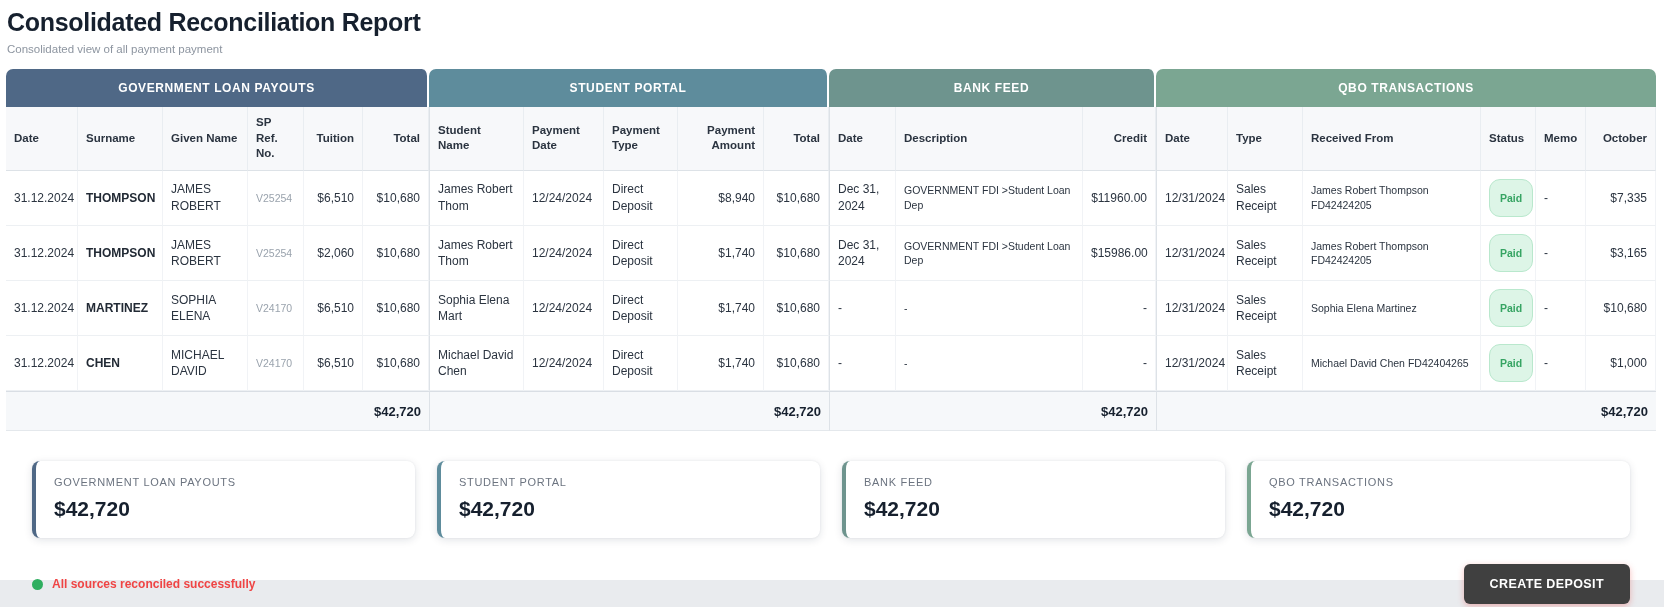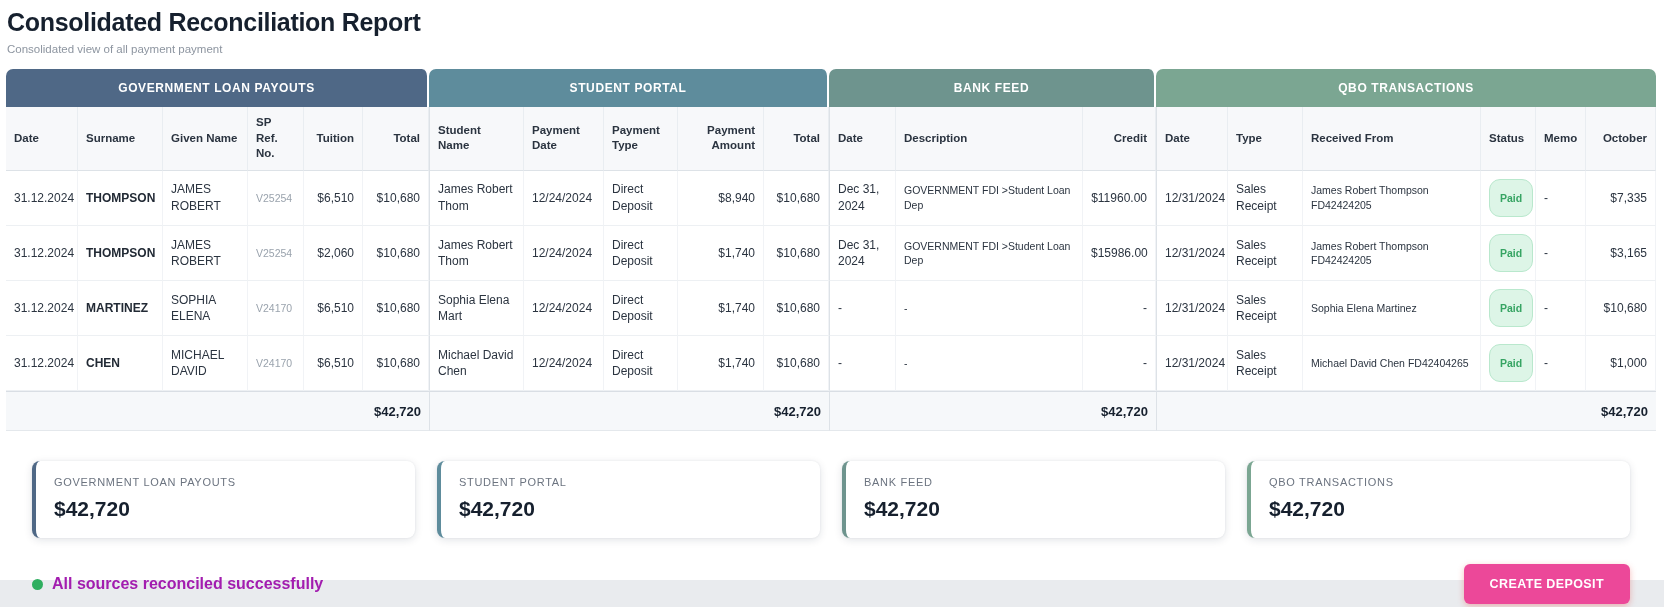--- a/index.html
+++ b/index.html
@@ -45,21 +45,21 @@
   .card { flex:1; background:#ffffff; border-radius:8px; padding:15px 18px 17px 18px;
           box-shadow:0 2px 8px rgba(20,35,60,0.12), 0 0 2px rgba(20,35,60,0.08);
           border-left:4px solid #888; }
   .card .c-label { font-size:11px; color:#6c7480; letter-spacing:0.7px; }
   .card .c-value { font-size:21px; font-weight:700; color:#16202e; margin-top:9px; }
 
   
   .footer { display:flex; justify-content:space-between; align-items:center; margin:26px 34px 0 32px; }
   .status-line { display:flex; align-items:center; gap:9px; }
   .dot { width:11px; height:11px; border-radius:50%; background:#2eae5f; }
-  .status-text { font-size:16px; font-weight:700; color:#a21caf; }
+  .status-text { font-size:12px; font-weight:700; color:#ef4444; }
   .btn-create { background:#e8433e; color:#ffffff; border:none; border-radius:6px;
                 padding:13px 26px; font-size:12.5px; font-weight:700; letter-spacing:0.4px;
                 font-family:"Liberation Sans", sans-serif; cursor:pointer;
                 box-shadow:0 2px 6px rgba(232,67,62,0.35); }
 </style>
 </head>
 <body>
 
 <div class="page">
 
@@ -257,16 +257,16 @@
         <div class="c-label">QBO TRANSACTIONS</div>
         <div class="c-value">$42,720</div>
       </div>
     </div>
 
   <div class="footer">
     <div class="status-line">
       <span class="dot" style="background: rgb(46, 174, 95);"></span>
       <span class="status-text">All sources reconciled successfully</span>
     </div>
-    <button class="btn-create" style="background: #ec4899;">CREATE DEPOSIT</button>
+    <button class="btn-create" style="background: #404040;">CREATE DEPOSIT</button>
   </div>
 
 </div>
 
 </body></html>

